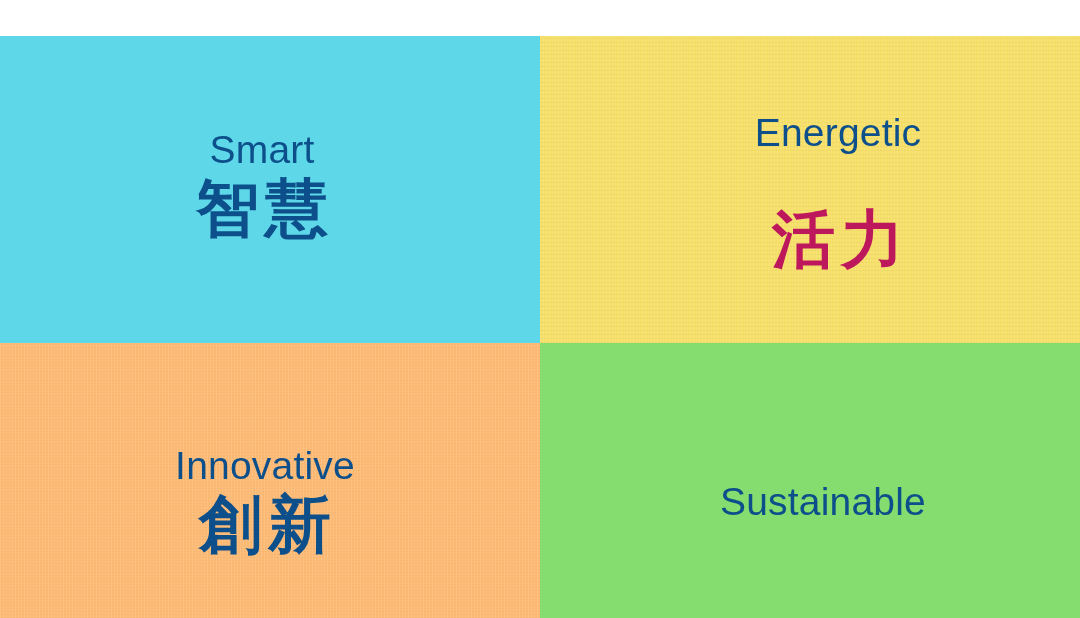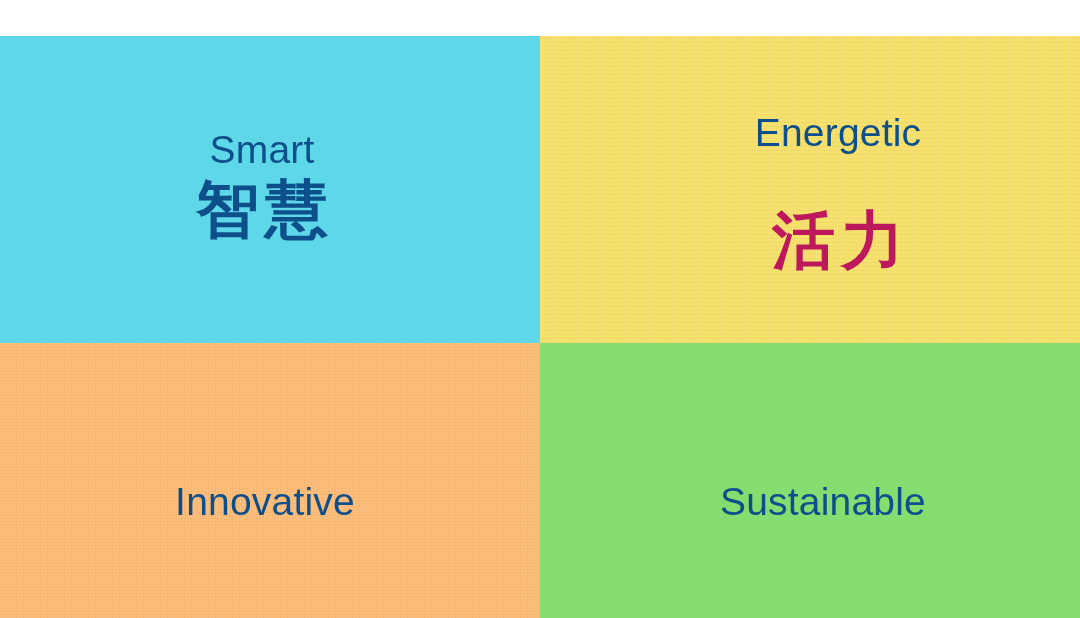--- a/index.html
+++ b/index.html
@@ -72,21 +72,21 @@
     line-height: 1;
   }
   .en {
     font-family: "Liberation Sans", sans-serif;
     font-weight: 400;
     font-size: 39px;
     letter-spacing: 0.2px;
     white-space: nowrap;
   }
   .cjk {
-    font-family: Liberation Sans, sans-serif;
+    font-family: Liberation Serif, serif;
     font-weight: 700;
     font-size: 63px;
     letter-spacing: 6px;
     white-space: nowrap;
     margin-top: 9px;
     text-indent: 6px;
   }
 
   
   #q-smart       .textstack { transform: translate(-8px, -4px); }
@@ -109,20 +109,21 @@
   <div class="quad textured" id="q-energetic" style="background: rgb(247, 224, 106);">
     <div class="textstack">
       <div class="en" style="color: rgb(13, 79, 139);">Energetic</div>
       <div class="cjk" style="color: #be185d;">活力</div>
     </div>
   </div>
 
   <div class="quad textured-v" id="q-innovative" style="background: #fdba74;">
     <div class="textstack">
       <div class="en" style="color: rgb(13, 79, 139);">Innovative</div>
+      <div class="cjk" style="color: rgb(13, 79, 139);">創新</div>
     </div>
   </div>
 
   <div class="quad" id="q-sustainable" style="background: rgb(132, 221, 110);">
     <div class="textstack">
       <div class="en" style="color: rgb(13, 79, 139);">Sustainable</div>
     </div>
   </div>
 
 </div>

